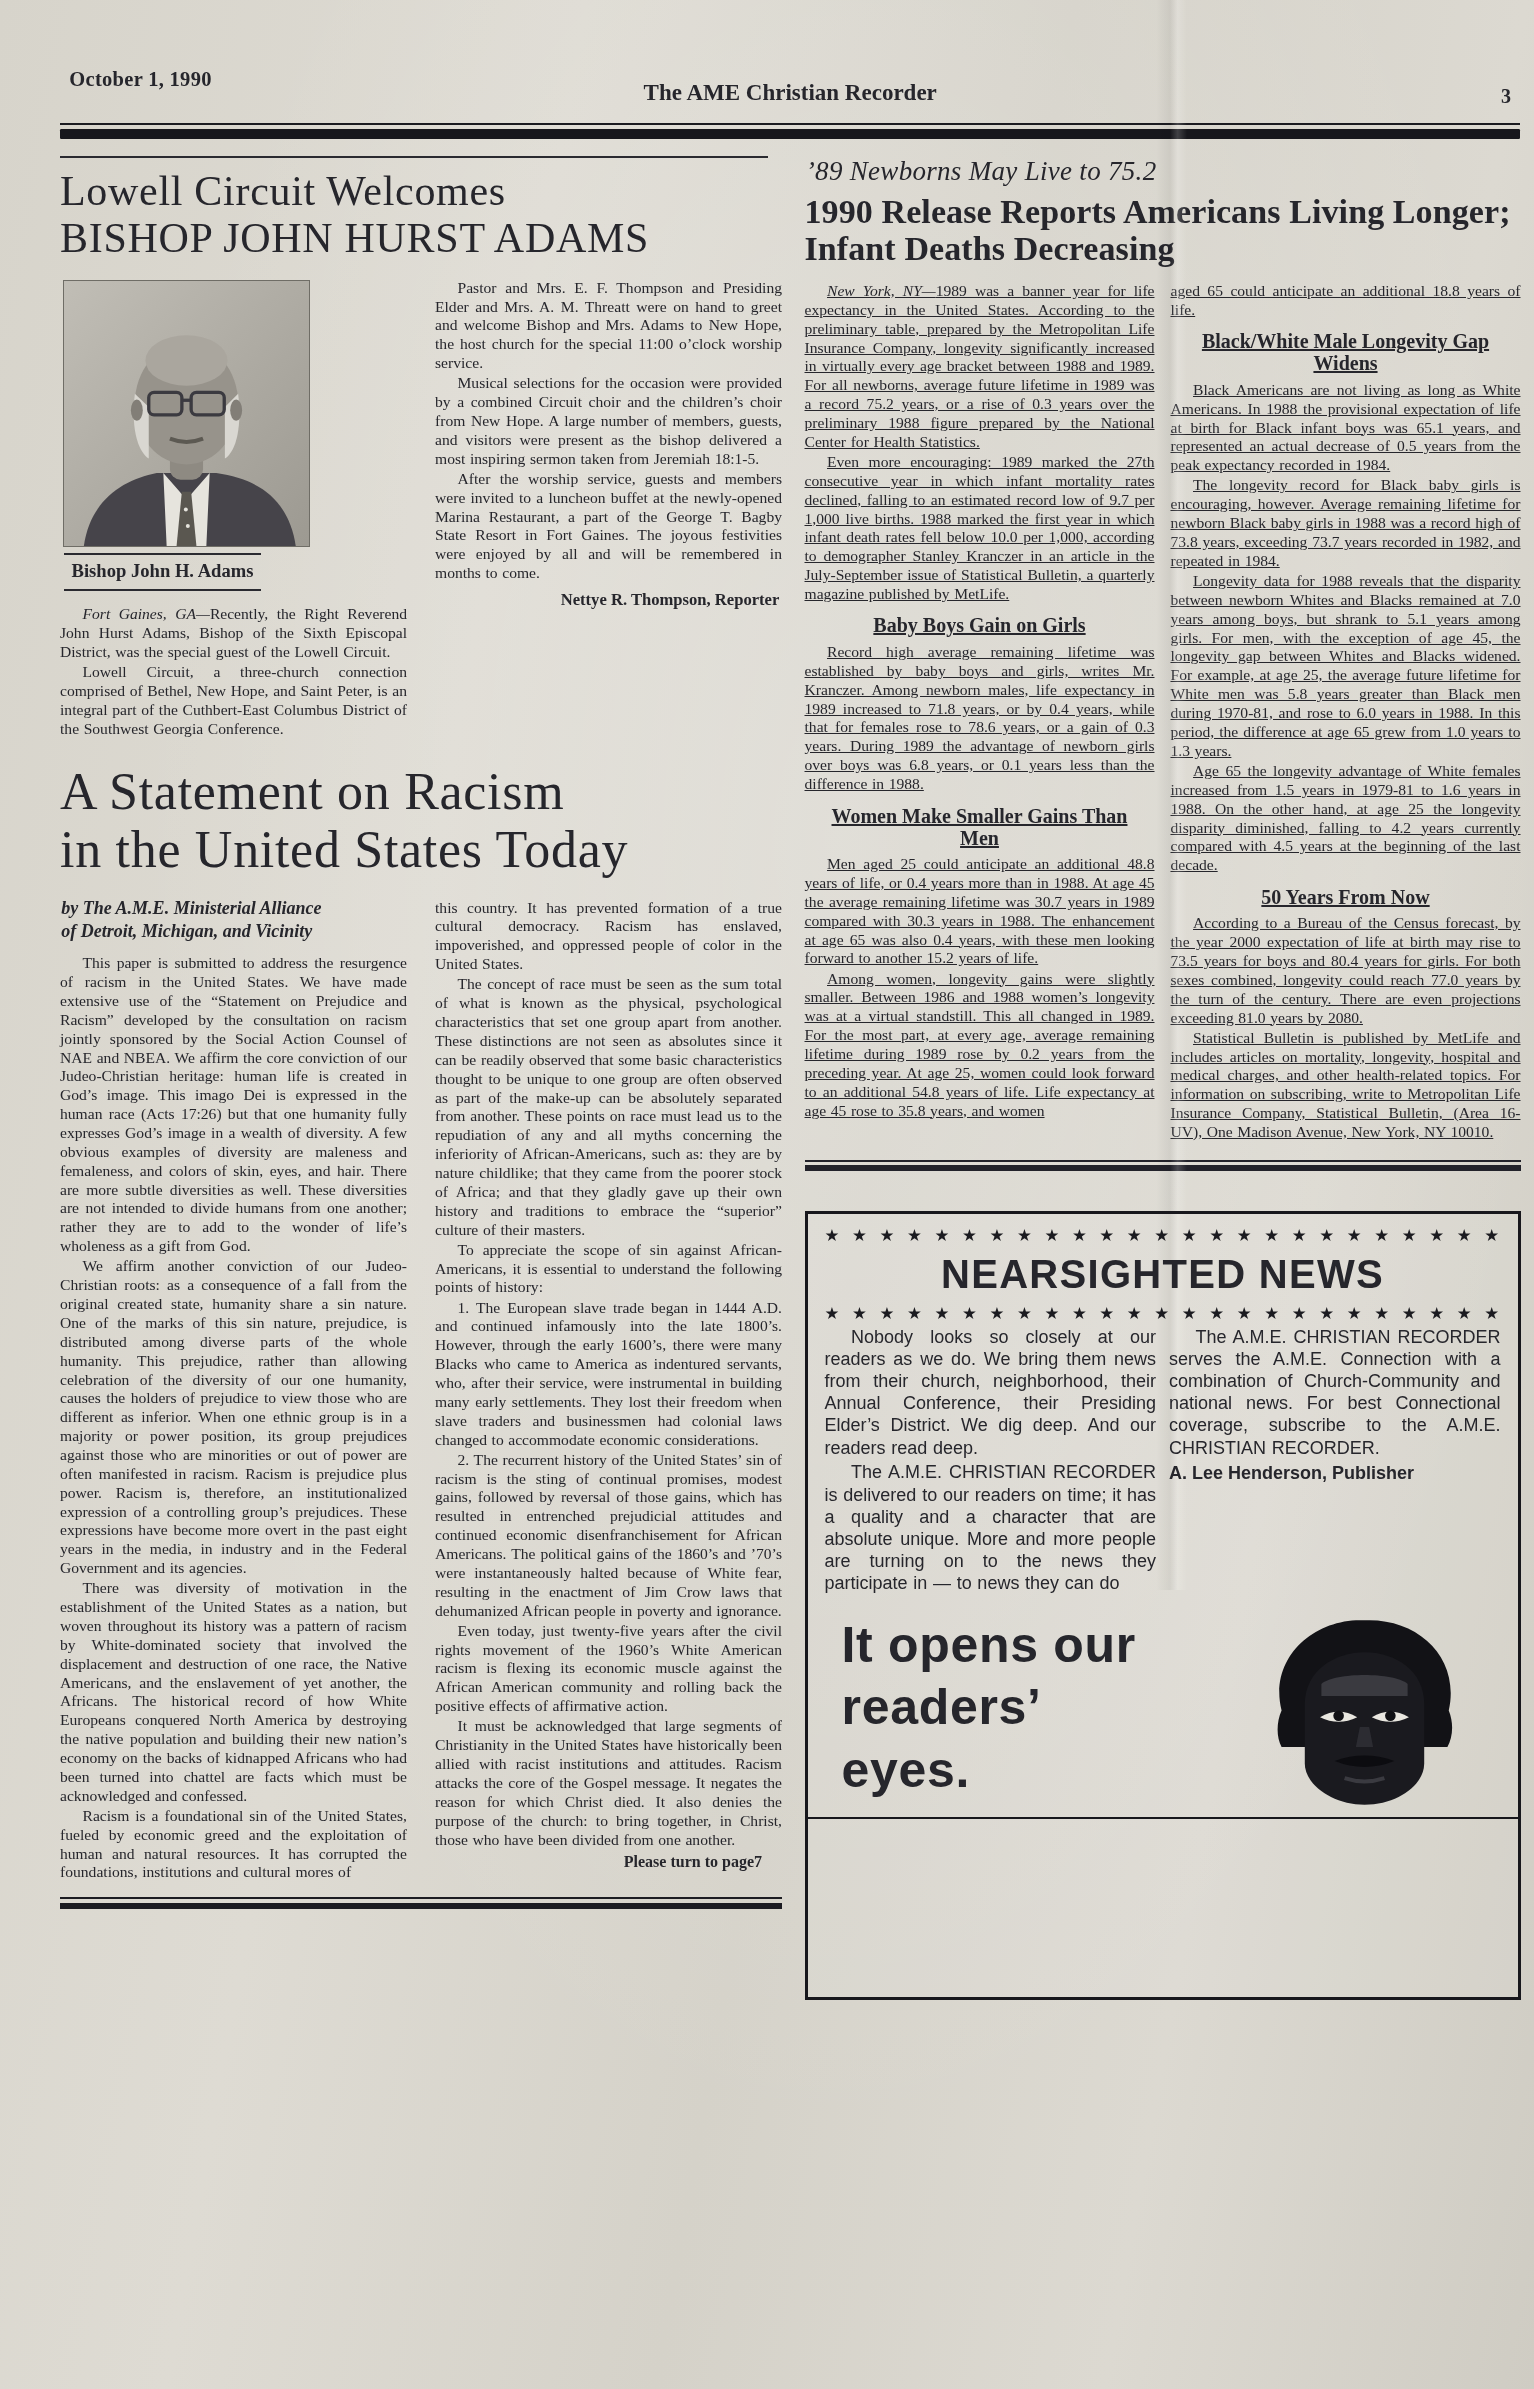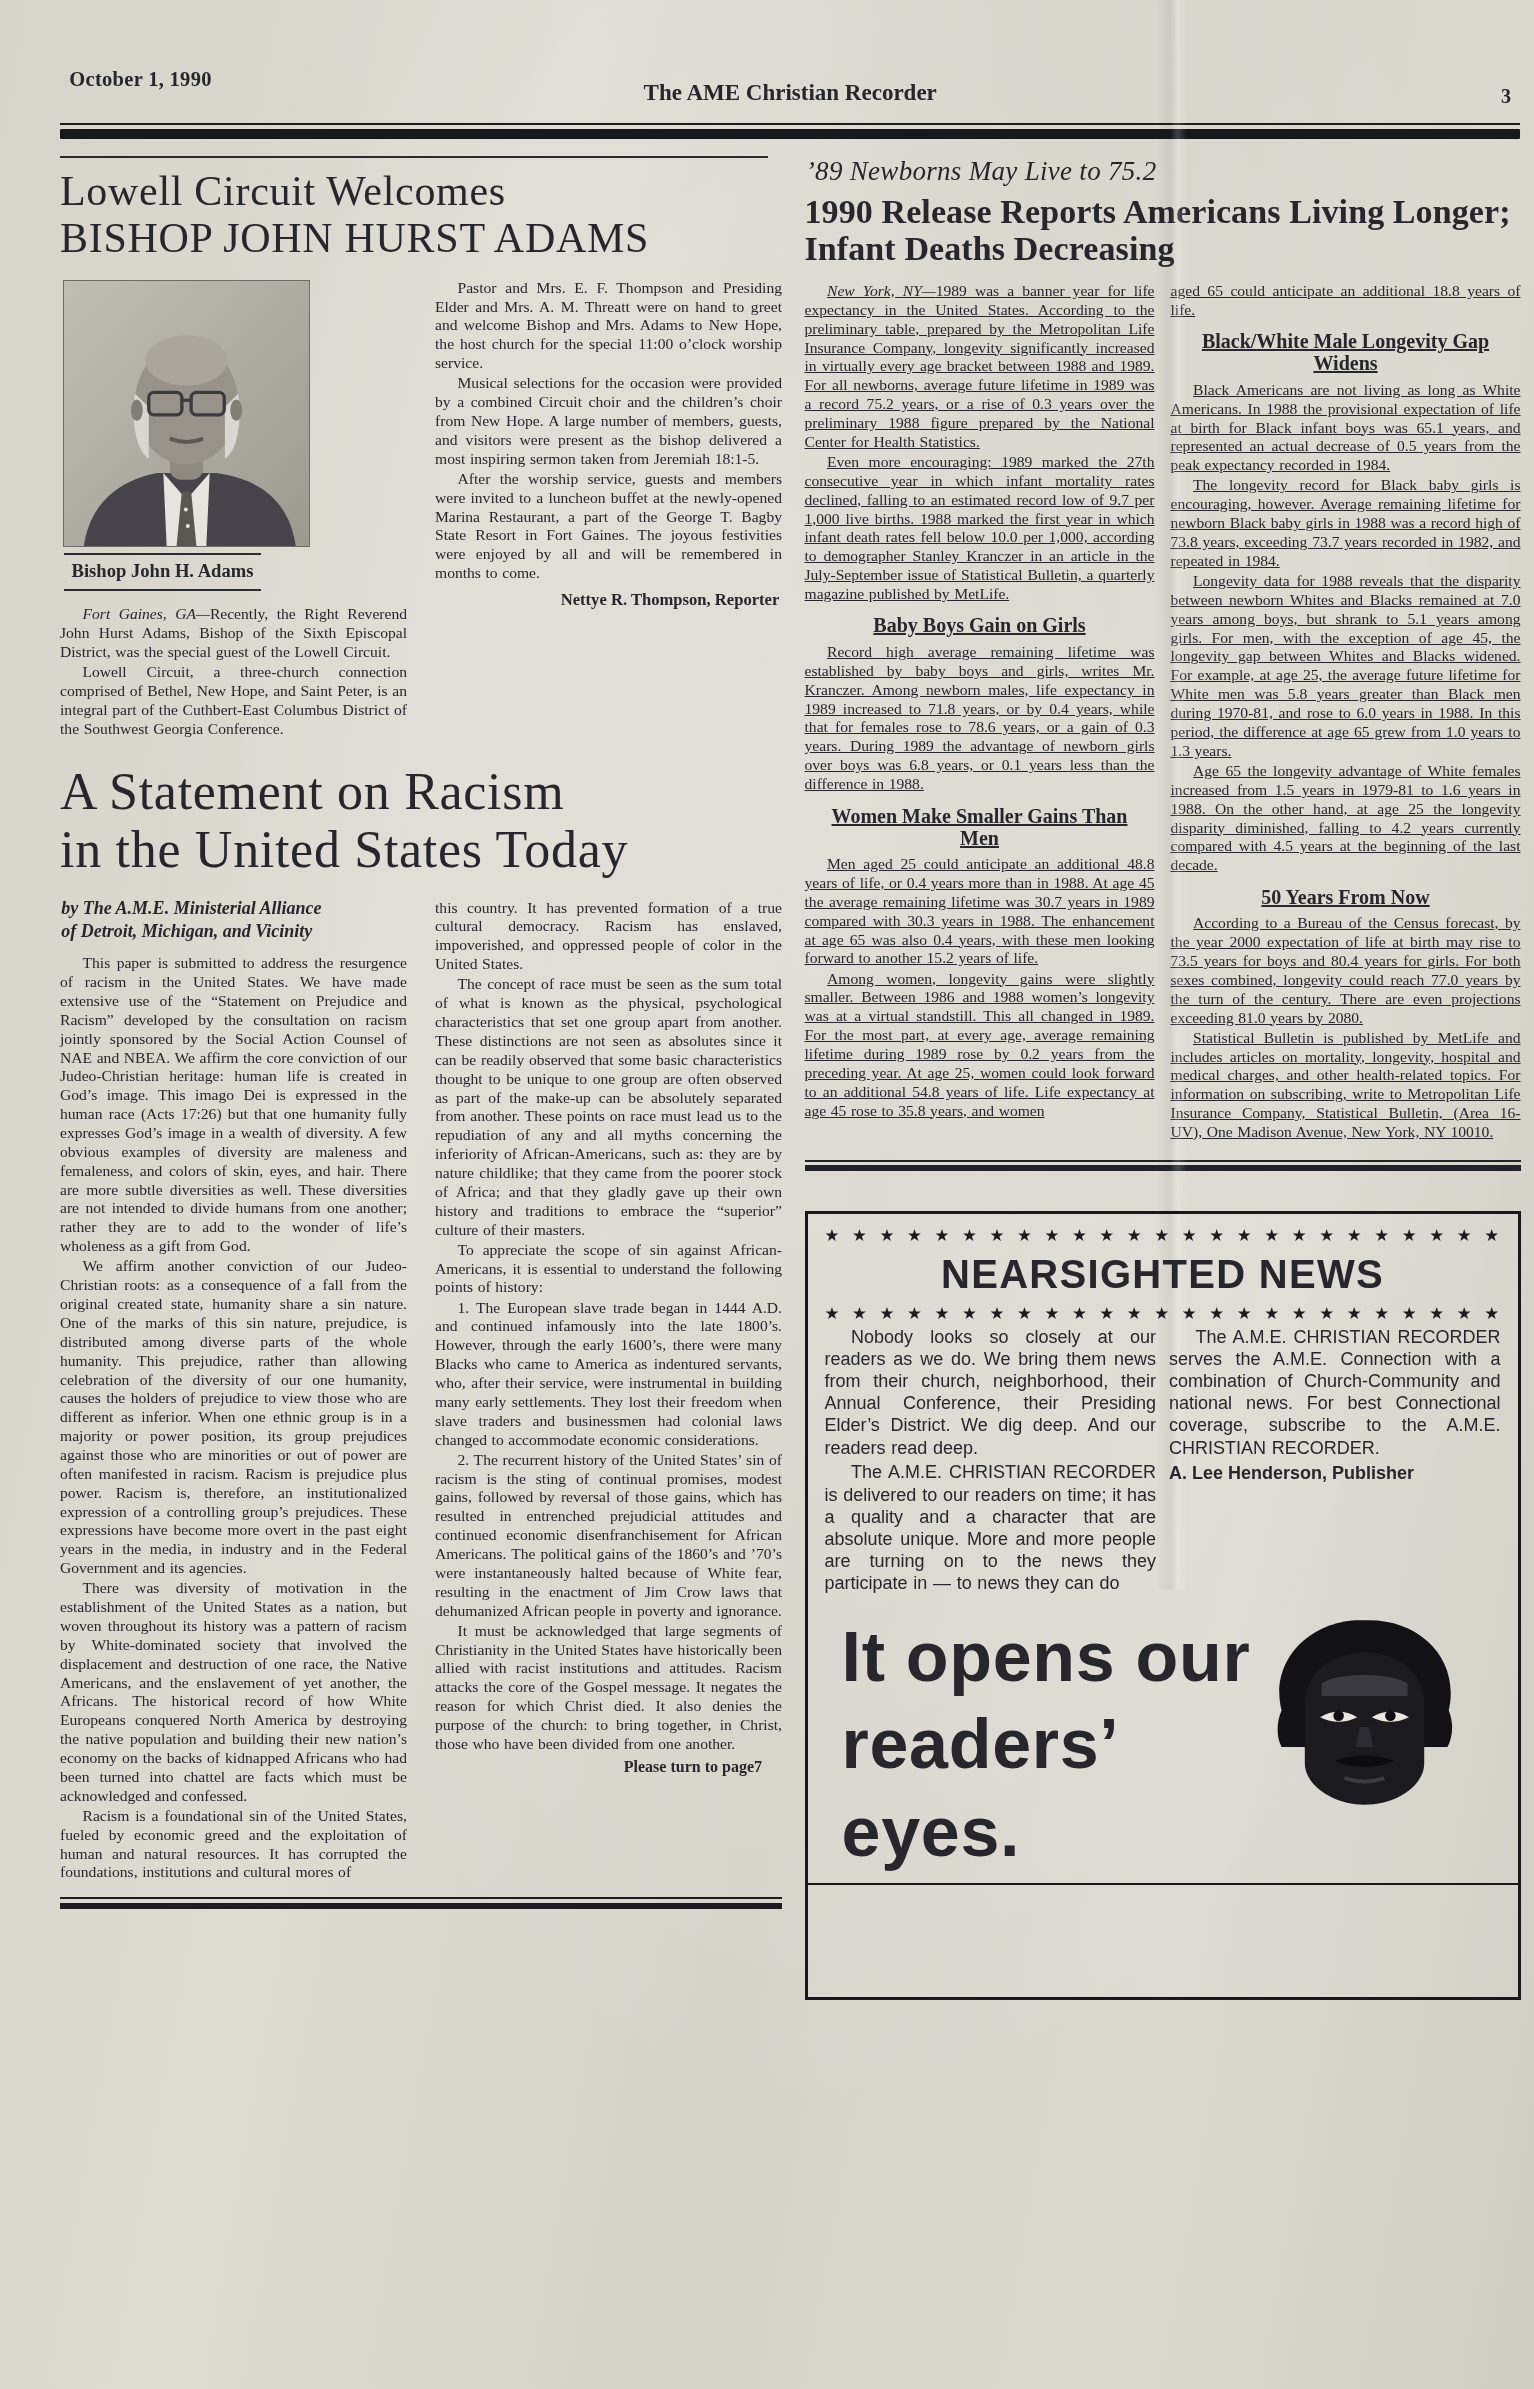--- a/index.html
+++ b/index.html
@@ -74,21 +74,21 @@
     font-family:"Liberation Sans",sans-serif;
     position:relative;
     background:rgba(255,255,255,.07);
   }
   .stars{font-size:16.6px;letter-spacing:4px;white-space:nowrap;overflow:hidden;text-align:center;color:#1b1b20;}
   .ad-title{text-align:center;font-size:40px;font-weight:bold;letter-spacing:1.3px;margin:6.6px 0;font-family:"Liberation Sans",sans-serif;}
   .ad-cols{display:flex;gap:13px;margin-top:2px;}
   .ad-cols .para{font-size:18px;line-height:1.23;font-family:"Liberation Sans",sans-serif;text-indent:26.5px;margin-bottom:2.7px;}
   .ad-cols .para.cont{text-indent:0;}
   .slogan-row{display:flex;align-items:flex-start;margin-top:17px;}
-  .slogan{font-size:70px;font-weight:bold;line-height:1.25;letter-spacing:0.7px;font-family:"Liberation Sans",sans-serif;padding-left:17px;}
+  .slogan{font-size:50px;font-weight:bold;line-height:1.25;letter-spacing:0.7px;font-family:"Liberation Sans",sans-serif;padding-left:17px;}
   .face{margin-left:auto;margin-right:26.5px;margin-top:-2.7px;}
   .brand-rule{border-top:2px solid #17171c;margin:6.6px -17px 0 -17px;}
   .brand{
     text-align:center;font-size:38px;font-weight:bold;
     font-family:"Liberation Serif",serif;letter-spacing:2px;
     margin:8px 0 6.6px 0;
   }
 </style>
 </head>
 <body>
@@ -190,20 +190,21 @@
                 <p class="para">Racism is a foundational sin of the United States, fueled by economic greed and the exploitation of human and natural resources. It has corrupted the foundations, institutions and cultural mores of</p>
               </div>
           </div>
           <div class="col" style="padding-top:4px;">
             <div>
                 <p class="para cont">this country. It has prevented formation of a true cultural democracy. Racism has enslaved, impoverished, and oppressed people of color in the United States.</p>
                 <p class="para">The concept of race must be seen as the sum total of what is known as the physical, psychological characteristics that set one group apart from another. These distinctions are not seen as absolutes since it can be readily observed that some basic characteristics thought to be unique to one group are often observed as part of the make-up can be absolutely separated from another. These points on race must lead us to the repudiation of any and all myths concerning the inferiority of African-Americans, such as: they are by nature childlike; that they came from the poorer stock of Africa; and that they gladly gave up their own history and traditions to embrace the “superior” culture of their masters.</p>
                 <p class="para">To appreciate the scope of sin against African-Americans, it is essential to understand the following points of history:</p>
                 <p class="para">1. The European slave trade began in 1444 A.D. and continued infamously into the late 1800’s. However, through the early 1600’s, there were many Blacks who came to America as indentured servants, who, after their service, were instrumental in building many early settlements. They lost their freedom when slave traders and businessmen had colonial laws changed to accommodate economic considerations.</p>
                 <p class="para">2. The recurrent history of the United States’ sin of racism is the sting of continual promises, modest gains, followed by reversal of those gains, which has resulted in entrenched prejudicial attitudes and continued economic disenfranchisement for African Americans. The political gains of the 1860’s and ’70’s were instantaneously halted because of White fear, resulting in the enactment of Jim Crow laws that dehumanized African people in poverty and ignorance.</p>
+                <p class="para">Even today, just twenty-five years after the civil rights movement of the 1960’s White American racism is flexing its economic muscle against the African American community and rolling back the positive effects of affirmative action.</p>
                 <p class="para">It must be acknowledged that large segments of Christianity in the United States have historically been allied with racist institutions and attitudes. Racism attacks the core of the Gospel message. It negates the reason for which Christ died. It also denies the purpose of the church: to bring together, in Christ, those who have been divided from one another.</p>
                 <p class="turnline">Please turn to page7</p>
               </div>
           </div>
         </div>
         <div class="bottomrule">
             <div class="bottomrule-inner"></div>
           </div>
       </section>
     </div>

